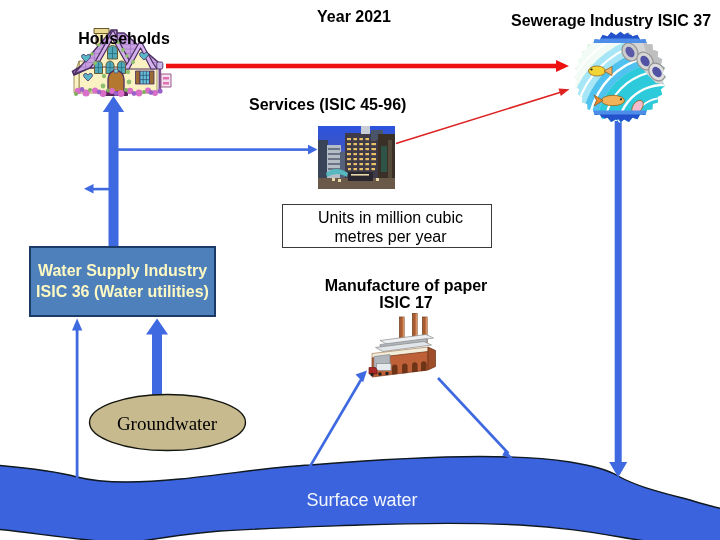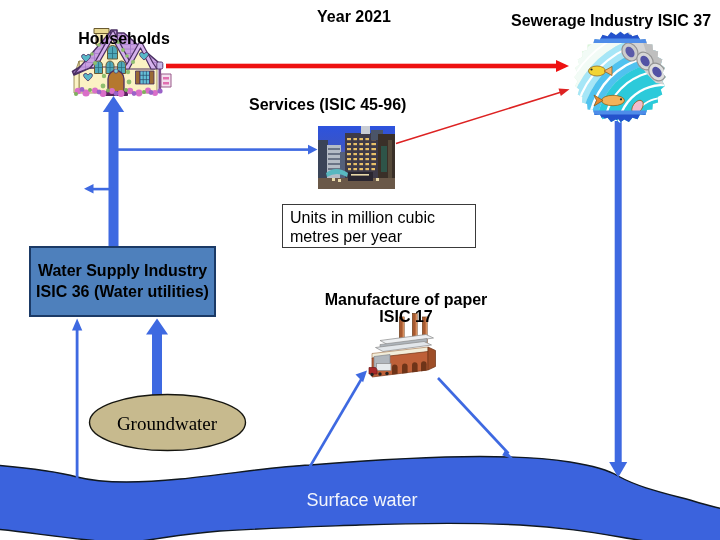--- a/index.html
+++ b/index.html
@@ -207,27 +207,27 @@
     <circle cx="372" cy="374.5" r="1.7" fill="#222"></circle>
     <circle cx="380" cy="374" r="1.7" fill="#222"></circle>
     <circle cx="387" cy="373.5" r="1.7" fill="#222"></circle>
   </g>
 </svg>
 
 <div class="abs hd" style="left:0;top:8px;width:248px;text-align:center;margin-top:22px;">Households</div>
 <div class="abs hd" style="left:282px;top:8px;width:144px;text-align:center;">Year 2021</div>
 <div class="abs hd" style="left:500px;top:12px;width:222px;text-align:center;">Sewerage Industry ISIC 37</div>
 <div class="abs hd" style="left:249px;top:96px;width:200px;text-align:left;">Services (ISIC 45-96)</div>
-<div class="abs hd" style="left:306px;top:277px;width:200px;text-align:center;line-height:17.3px;margin-top:14px;">Manufacture of paper<br>ISIC 17</div>
-
-<div class="abs" style="left:282px;top:204px;width:194px;height:44px;background:#fff;border:1.3px solid #3a3a3a;
-     font-size:16px;line-height:19.5px;padding:2.5px 0 0 7px;color:#000;">Units in million cubic<br>metres per year</div>
+<div class="abs hd" style="left:306px;top:277px;width:200px;text-align:center;line-height:17.3px;">Manufacture of paper<br>ISIC 17</div>
+
+<div class="abs" style="left:282px;top:204px;width:210px;height:44px;background:#fff;border:1.3px solid #3a3a3a;
+     font-size:16px;line-height:19.5px;padding:2.5px 0 0 7px;color:#000;text-align:center;">Units in million cubic<br>metres per year</div>
 
 <div class="abs" style="left:29px;top:246px;width:187px;height:71px;background:#4E80BC;border:2px solid #1b3a66;
-     text-align:center;font-weight:bold;font-size:16px;line-height:20.8px;padding-top:13px;color:#000000;">Water Supply Industry<br>ISIC 36 (Water utilities)</div>
+     text-align:center;font-weight:bold;font-size:16px;line-height:20.8px;padding-top:13px;color:#fef9c3;">Water Supply Industry<br>ISIC 36 (Water utilities)</div>
 
 <svg class="abs" style="left:318px;top:126px;" width="77" height="63" viewBox="0 0 77 63">
   <defs>
     <linearGradient id="sky" x1="0" y1="0" x2="0" y2="1">
       <stop offset="0" stop-color="#2D53DE"></stop>
           <stop offset="0.6" stop-color="#3A54C6"></stop>
           <stop offset="1" stop-color="#6A6AA8"></stop>
     </linearGradient>
   </defs>
   <rect width="77" height="34" fill="url(#sky)"></rect>

